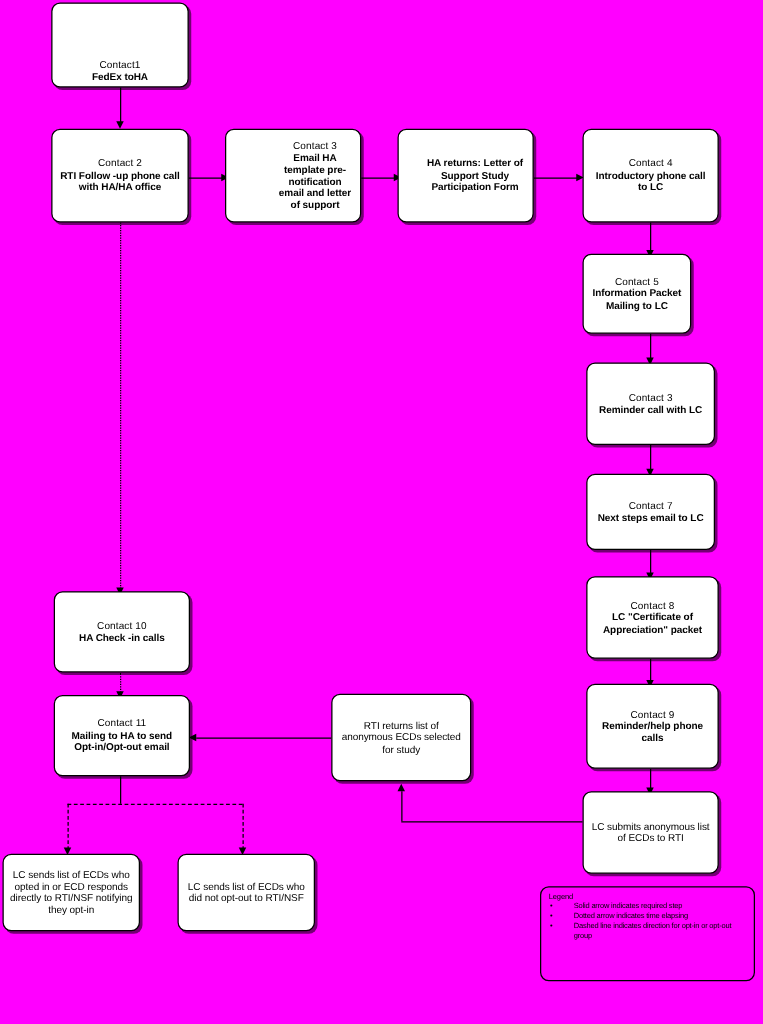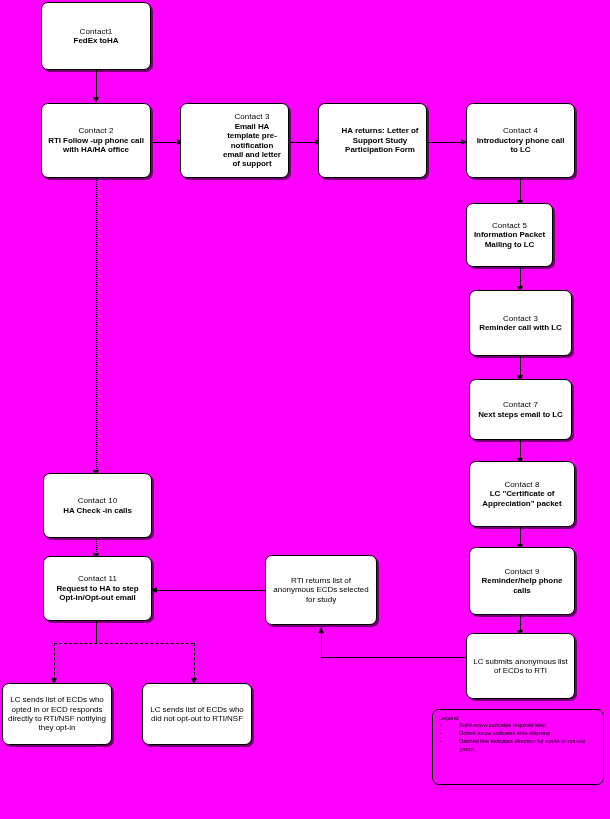--- a/index.html
+++ b/index.html
@@ -192,21 +192,21 @@
   <div class="dln v" style="left:96px; top:538px; height:18px;"></div>
   <div class="arw down" style="left:92.5px; top:553px;"></div>
 
   <div class="ln v" style="left:96px; top:621px; height:22px;"></div>
   <div class="dashln h" style="left:54px; top:643px; width:140px;"></div>
   <div class="dashln v" style="left:54px; top:643px; height:37px;"></div>
   <div class="arw down" style="left:50.5px; top:678px;"></div>
   <div class="dashln v" style="left:194px; top:643px; height:37px;"></div>
   <div class="arw down" style="left:190.5px; top:678px;"></div>
 
-  <div class="node" style="left:41px; top:2px; width:110px; height:68px;">
+  <div class="node" style="left:41px; top:2px; width:110px; height:68px;align-items:flex-end;">
     <span class="inner">
       <span class="ttl">Contact1</span>
       <span class="body">FedEx toHA</span>
     </span>
   </div>
 
   <div class="node" style="left:41px; top:103px; width:110px; height:75px;">
     <span class="inner">
       <span class="ttl">Contact 2</span>
       <span class="body">RTI Follow -up phone call with HA/HA office</span>
@@ -283,21 +283,21 @@
   <div class="node" style="left:43px; top:473px; width:109px; height:65px;">
     <span class="inner">
       <span class="ttl">Contact 10</span>
       <span class="body">HA Check -in calls</span>
     </span>
   </div>
 
   <div class="node" style="left:43px; top:556px; width:109px; height:65px;">
     <span class="inner">
       <span class="ttl">Contact 11</span>
-      <span class="body">Request to HA to step Opt-in/Opt-out email</span>
+      <span class="body">Mailing to HA to send Opt-in/Opt-out email</span>
     </span>
   </div>
 
   <div class="node plain" style="left:2px; top:683px; width:110px; height:62px;">
     <span class="inner">
       <span class="body">LC sends list of ECDs who opted in or ECD responds directly to RTI/NSF notifying they opt-in</span>
     </span>
   </div>
 
   <div class="node plain" style="left:142px; top:683px; width:110px; height:62px;">

